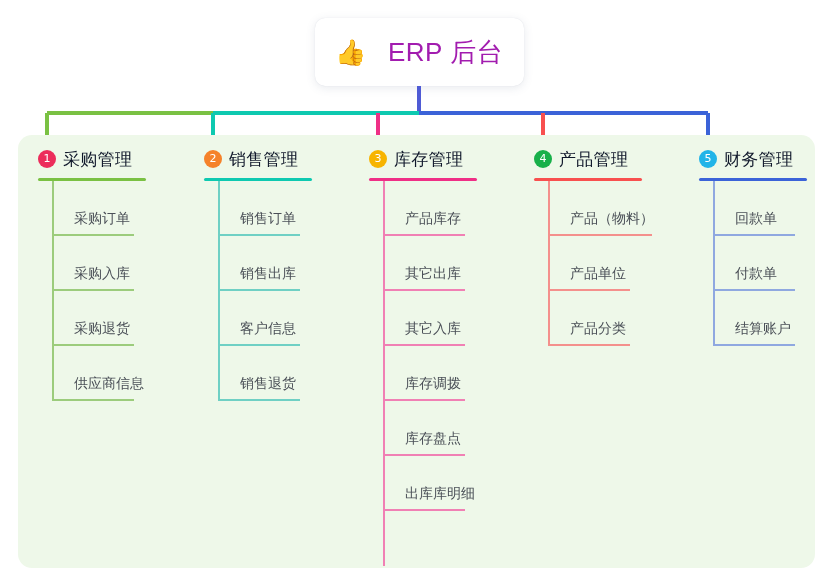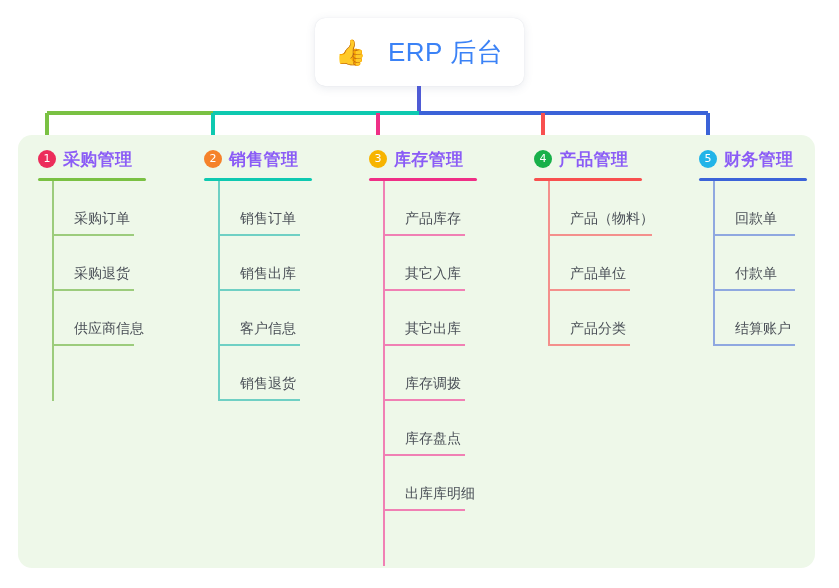--- a/index.html
+++ b/index.html
@@ -20,21 +20,21 @@
     width:209px;height:68px;
     background:#ffffff;
     border-radius:10px;
     box-shadow:0 2px 10px rgba(80,90,120,.13), 0 0 1px rgba(80,90,120,.18);
     display:flex;align-items:center;justify-content:center;
     gap:10px;
     box-sizing:border-box;
   }
   .root-emoji{font-size:25px;line-height:1;}
   .root-title{
-    font-size:26px;color:#3b82f6;letter-spacing:.5px;white-space:nowrap;margin-left:11px;
+    font-size:26px;color:#a21caf;letter-spacing:.5px;white-space:nowrap;margin-left:11px;
   }
 
   
   #connectors{position:absolute;left:0;top:0;width:839px;height:588px;pointer-events:none;}
 
   
   .panel{
     position:absolute;
     left:18px;top:135px;
     width:797px;height:433px;
@@ -47,21 +47,21 @@
   .col-head{
     display:flex;align-items:center;gap:7px;
     height:26px;
     white-space:nowrap;
   }
   .badge{
     width:18px;height:18px;border-radius:50%;
     color:#fff;font-size:11px;line-height:18px;text-align:center;
     flex:0 0 18px;font-family:"DejaVu Sans",sans-serif;
   }
-  .col-title{font-size:17px;color:#8b5cf6;letter-spacing:.3px;font-weight:bold;}
+  .col-title{font-size:17px;color:#0f172a;letter-spacing:.3px;}
   .head-rule{height:3px;margin-top:6px;border-radius:2px;}
 
   .branch{position:relative;margin-top:0;}
   .spine{position:absolute;left:14px;top:0;width:2px;}
   .leaf{
     position:relative;height:55px;
   }
   .leaf-text{
     position:absolute;left:36px;bottom:8px;
     font-size:14px;color:#4a4f57;white-space:nowrap;
@@ -101,20 +101,24 @@
           <span class="col-title">采购管理</span>
         </div>
         <div class="head-rule" style="background: rgb(122, 193, 67); width: 108px;"></div>
         <div class="branch" style="height: 224px;">
           <div class="spine" style="background: rgb(156, 204, 124); height: 220px;"></div>
           <div class="leaf">
             <span class="leaf-text">采购订单</span>
             <div class="leaf-rule" style="background: rgb(156, 204, 124); width: 82px;"></div>
           </div>
           <div class="leaf">
+            <span class="leaf-text">采购入库</span>
+            <div class="leaf-rule" style="background: rgb(156, 204, 124); width: 82px;"></div>
+          </div>
+          <div class="leaf">
             <span class="leaf-text">采购退货</span>
             <div class="leaf-rule" style="background: rgb(156, 204, 124); width: 82px;"></div>
           </div>
           <div class="leaf">
             <span class="leaf-text">供应商信息</span>
             <div class="leaf-rule" style="background: rgb(156, 204, 124); width: 82px;"></div>
           </div>
         </div>
       </div>
       <div class="column" style="left: 204px;">
@@ -149,25 +153,25 @@
           <span class="col-title">库存管理</span>
         </div>
         <div class="head-rule" style="background: rgb(239, 47, 134); width: 108px;"></div>
         <div class="branch" style="height: 385px;">
           <div class="spine" style="background: rgb(240, 128, 180); height: 385px;"></div>
           <div class="leaf">
             <span class="leaf-text">产品库存</span>
             <div class="leaf-rule" style="background: rgb(240, 128, 180); width: 82px;"></div>
           </div>
           <div class="leaf">
+            <span class="leaf-text">其它出库</span>
+            <div class="leaf-rule" style="background: rgb(240, 128, 180); width: 82px;"></div>
+          </div>
+          <div class="leaf">
             <span class="leaf-text">其它入库</span>
-            <div class="leaf-rule" style="background: rgb(240, 128, 180); width: 82px;"></div>
-          </div>
-          <div class="leaf">
-            <span class="leaf-text">其它出库</span>
             <div class="leaf-rule" style="background: rgb(240, 128, 180); width: 82px;"></div>
           </div>
           <div class="leaf">
             <span class="leaf-text">库存调拨</span>
             <div class="leaf-rule" style="background: rgb(240, 128, 180); width: 82px;"></div>
           </div>
           <div class="leaf">
             <span class="leaf-text">库存盘点</span>
             <div class="leaf-rule" style="background: rgb(240, 128, 180); width: 82px;"></div>
           </div>

